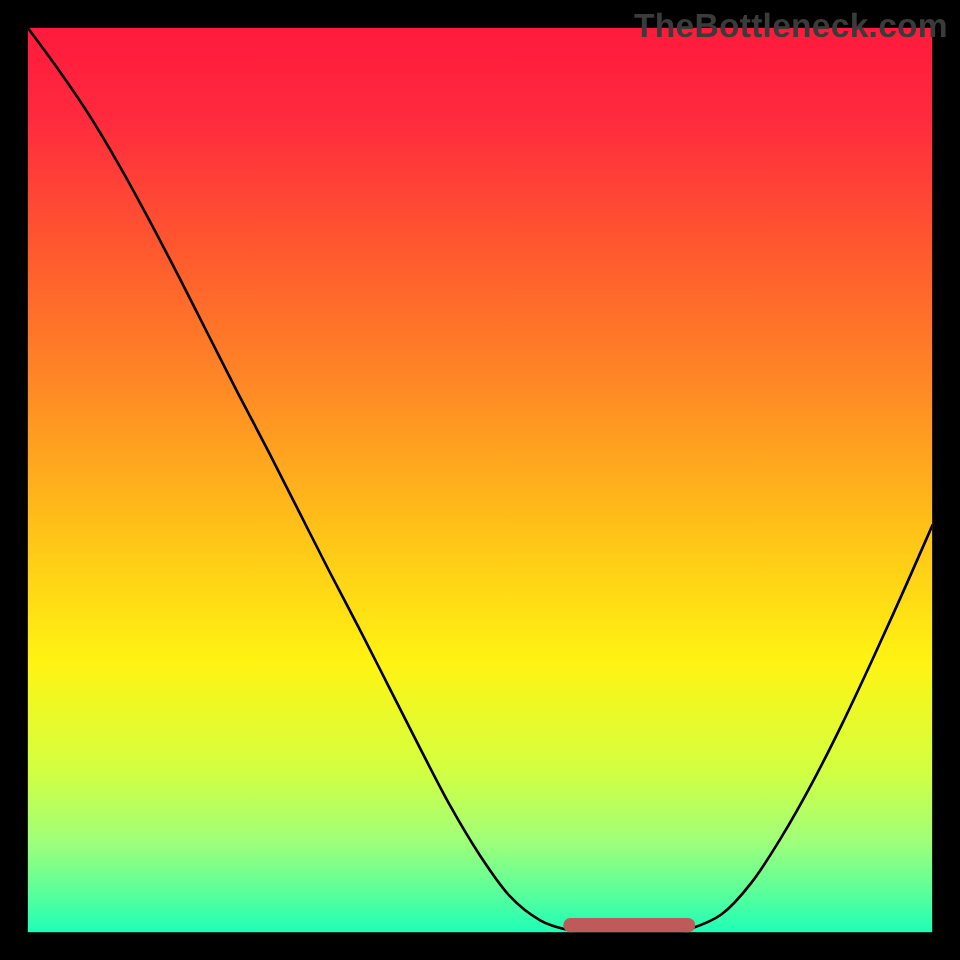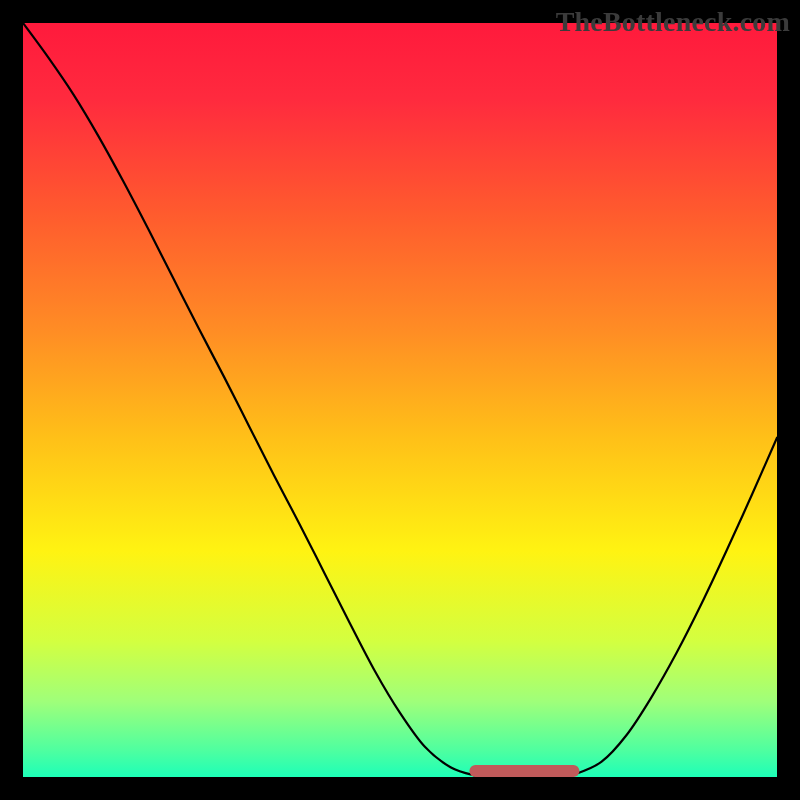--- a/index.html
+++ b/index.html
@@ -11,21 +11,20 @@
     overflow: hidden;
     font-family: Arial, Helvetica, sans-serif;
   }
   .frame {
     position: absolute;
     left: 0;
     top: 0;
     width: 800px;
     height: 800px;
     background: #000;
-    font-family: Liberation Serif, serif;
   }
   .watermark {
     position: absolute;
     top: 6px;
     right: 10px;
     color: #3b3b3b;
     font-size: 28px;
     font-weight: 600;
     letter-spacing: 0.2px;
     user-select: none;

